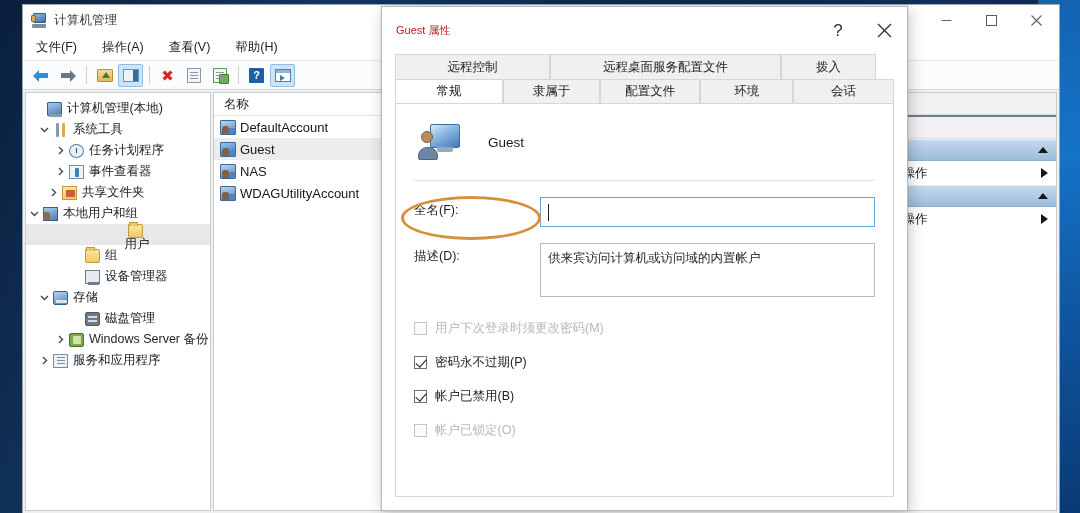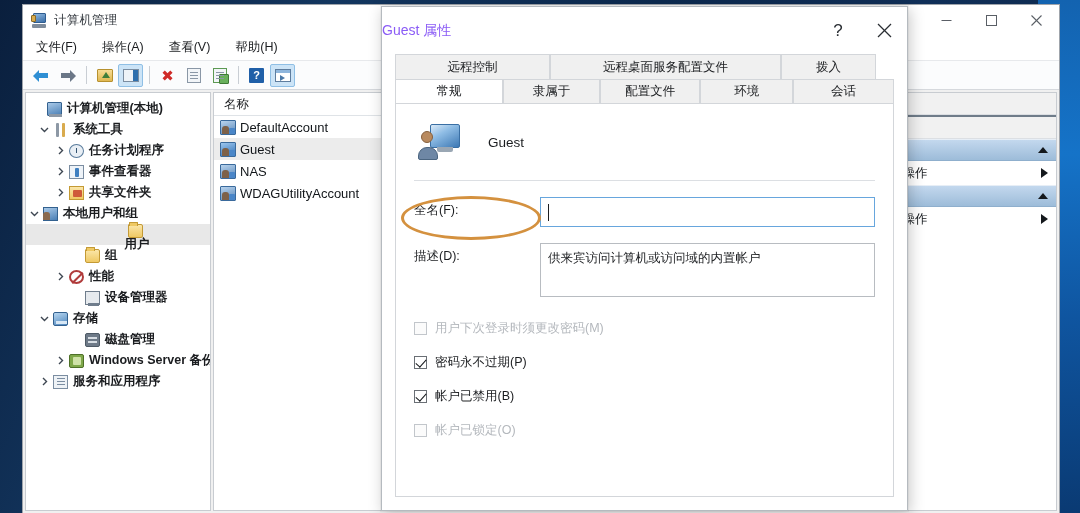--- a/index.html
+++ b/index.html
@@ -165,21 +165,21 @@
   }
 
   
   #mmc-body { flex: 1 1 auto; display: flex; background:#f0f0f0; min-height:0; }
 
   .pane {
     background: #ffffff;
     border: 1px solid #c8ccd1;
     overflow: hidden;
   }
-  #tree-pane  { flex: 0 0 186px; margin: 2px 1px 2px 2px; position: relative; font-weight: bold; }
+  #tree-pane  { flex: 0 0 186px; margin: 2px 1px 2px 2px; position: relative; }
   #list-pane  { flex: 1 1 auto;  margin: 2px 1px 2px 1px; position: relative; }
   #action-pane{ flex: 0 0 178px; margin: 2px 2px 2px 1px; position: relative;
                 background:#ffffff; }
 
   
   #tree-root { padding: 5px 0 0 0; font-size: 12.5px; color:#1b1d20; }
   .tree-row {
     height: 21px; display: flex; align-items: center;
     padding-right: 4px; white-space: nowrap;
   }
@@ -297,21 +297,21 @@
     position:absolute; left:381px; top:6px; width:527px; height:505px;
     background:#ffffff; border:1px solid #b5babf;
     box-shadow: 0 0 0 1px rgba(0,0,0,.04), 2px 3px 14px rgba(0,0,0,.22);
     display:flex; flex-direction:column;
   }
   #dlg-titlebar {
     height:47px; flex:0 0 47px; display:flex; align-items:center;
     background:#ffffff; position:relative;
   }
   #dlg-title {
-    font-size:14px; color:#8b5cf6; 
+    font-size:11px; color:#b91c1c; margin-left:14px;
   }
   #dlg-btns { position:absolute; right:0; top:0; height:47px; display:flex; }
   .dlgbtn {
     width:46px; height:47px; display:flex; align-items:center;
     justify-content:center; color:#2a2e33;
   }
   .dlgbtn.help { font-size:17px; }
   .dlgbtn.close { font-size:18px; }
 
   #dlg-tabs { padding:0 13px; flex:0 0 auto; }
@@ -513,21 +513,21 @@
             <svg width="9" height="9" viewBox="0 0 9 9">
                 <polyline points="3,1 6.5,4.5 3,8" fill="none" stroke="#3e4752" stroke-width="1.4"></polyline>
               </svg>
           </span>
           <span class="tree-ico">
               <i class="ti evt"></i>
             </span>
           <span class="tree-label">事件查看器</span>
         </div>
 
-        <div class="tree-row" style="padding-left:26px">
+        <div class="tree-row" style="padding-left:19px">
           <span class="tw">
             <svg width="9" height="9" viewBox="0 0 9 9">
                 <polyline points="3,1 6.5,4.5 3,8" fill="none" stroke="#3e4752" stroke-width="1.4"></polyline>
               </svg>
           </span>
           <span class="tree-ico">
               <i class="ti shared"></i>
             </span>
           <span class="tree-label">共享文件夹</span>
         </div>
@@ -553,31 +553,20 @@
         </div>
 
         <div class="tree-row" style="padding-left:42px">
           <span class="tw"></span>
           <span class="tree-ico">
               <i class="ti folder"></i>
             </span>
           <span class="tree-label">组</span>
         </div>
 
-        <div class="tree-row" style="padding-left:26px">
-          <span class="tw">
-            <svg width="9" height="9" viewBox="0 0 9 9">
-                <polyline points="3,1 6.5,4.5 3,8" fill="none" stroke="#3e4752" stroke-width="1.4"></polyline>
-              </svg>
-          </span>
-          <span class="tree-ico">
-              <i class="ti perf"></i>
-            </span>
-          <span class="tree-label">性能</span>
-        </div>
 
         <div class="tree-row" style="padding-left:42px">
           <span class="tw"></span>
           <span class="tree-ico">
               <i class="ti device"></i>
             </span>
           <span class="tree-label">设备管理器</span>
         </div>
 
         <div class="tree-row" style="padding-left:10px">

